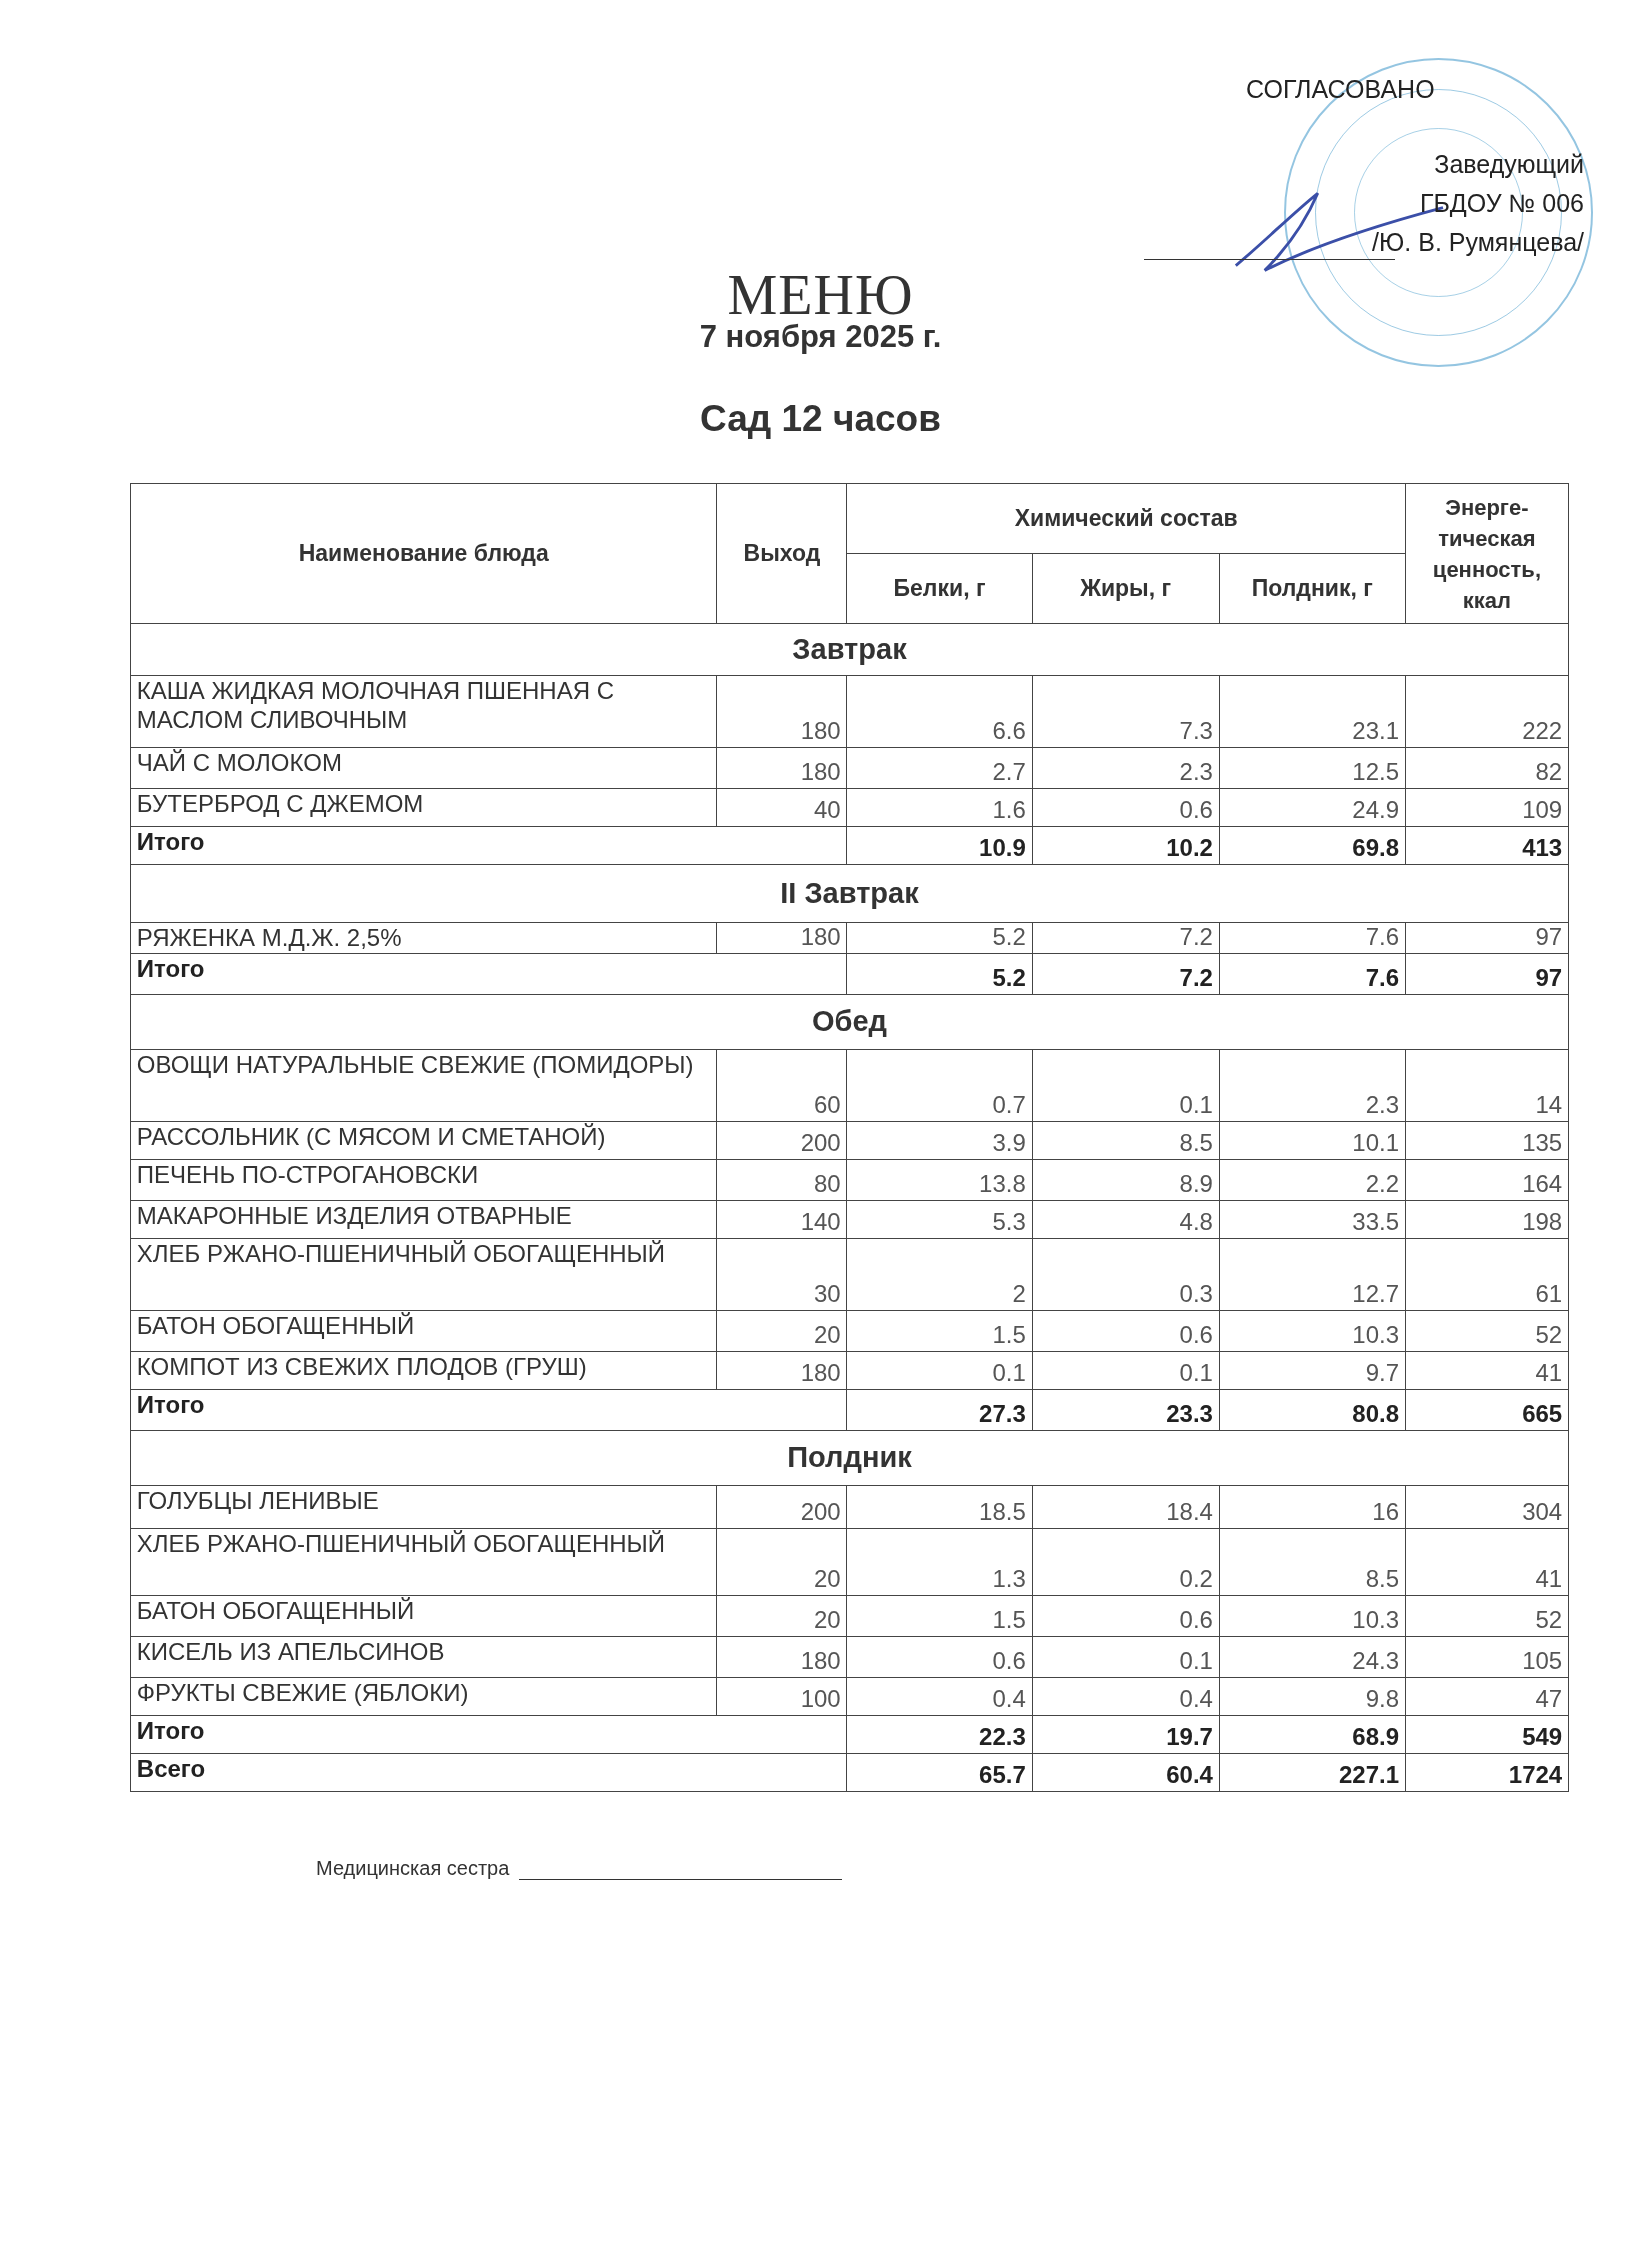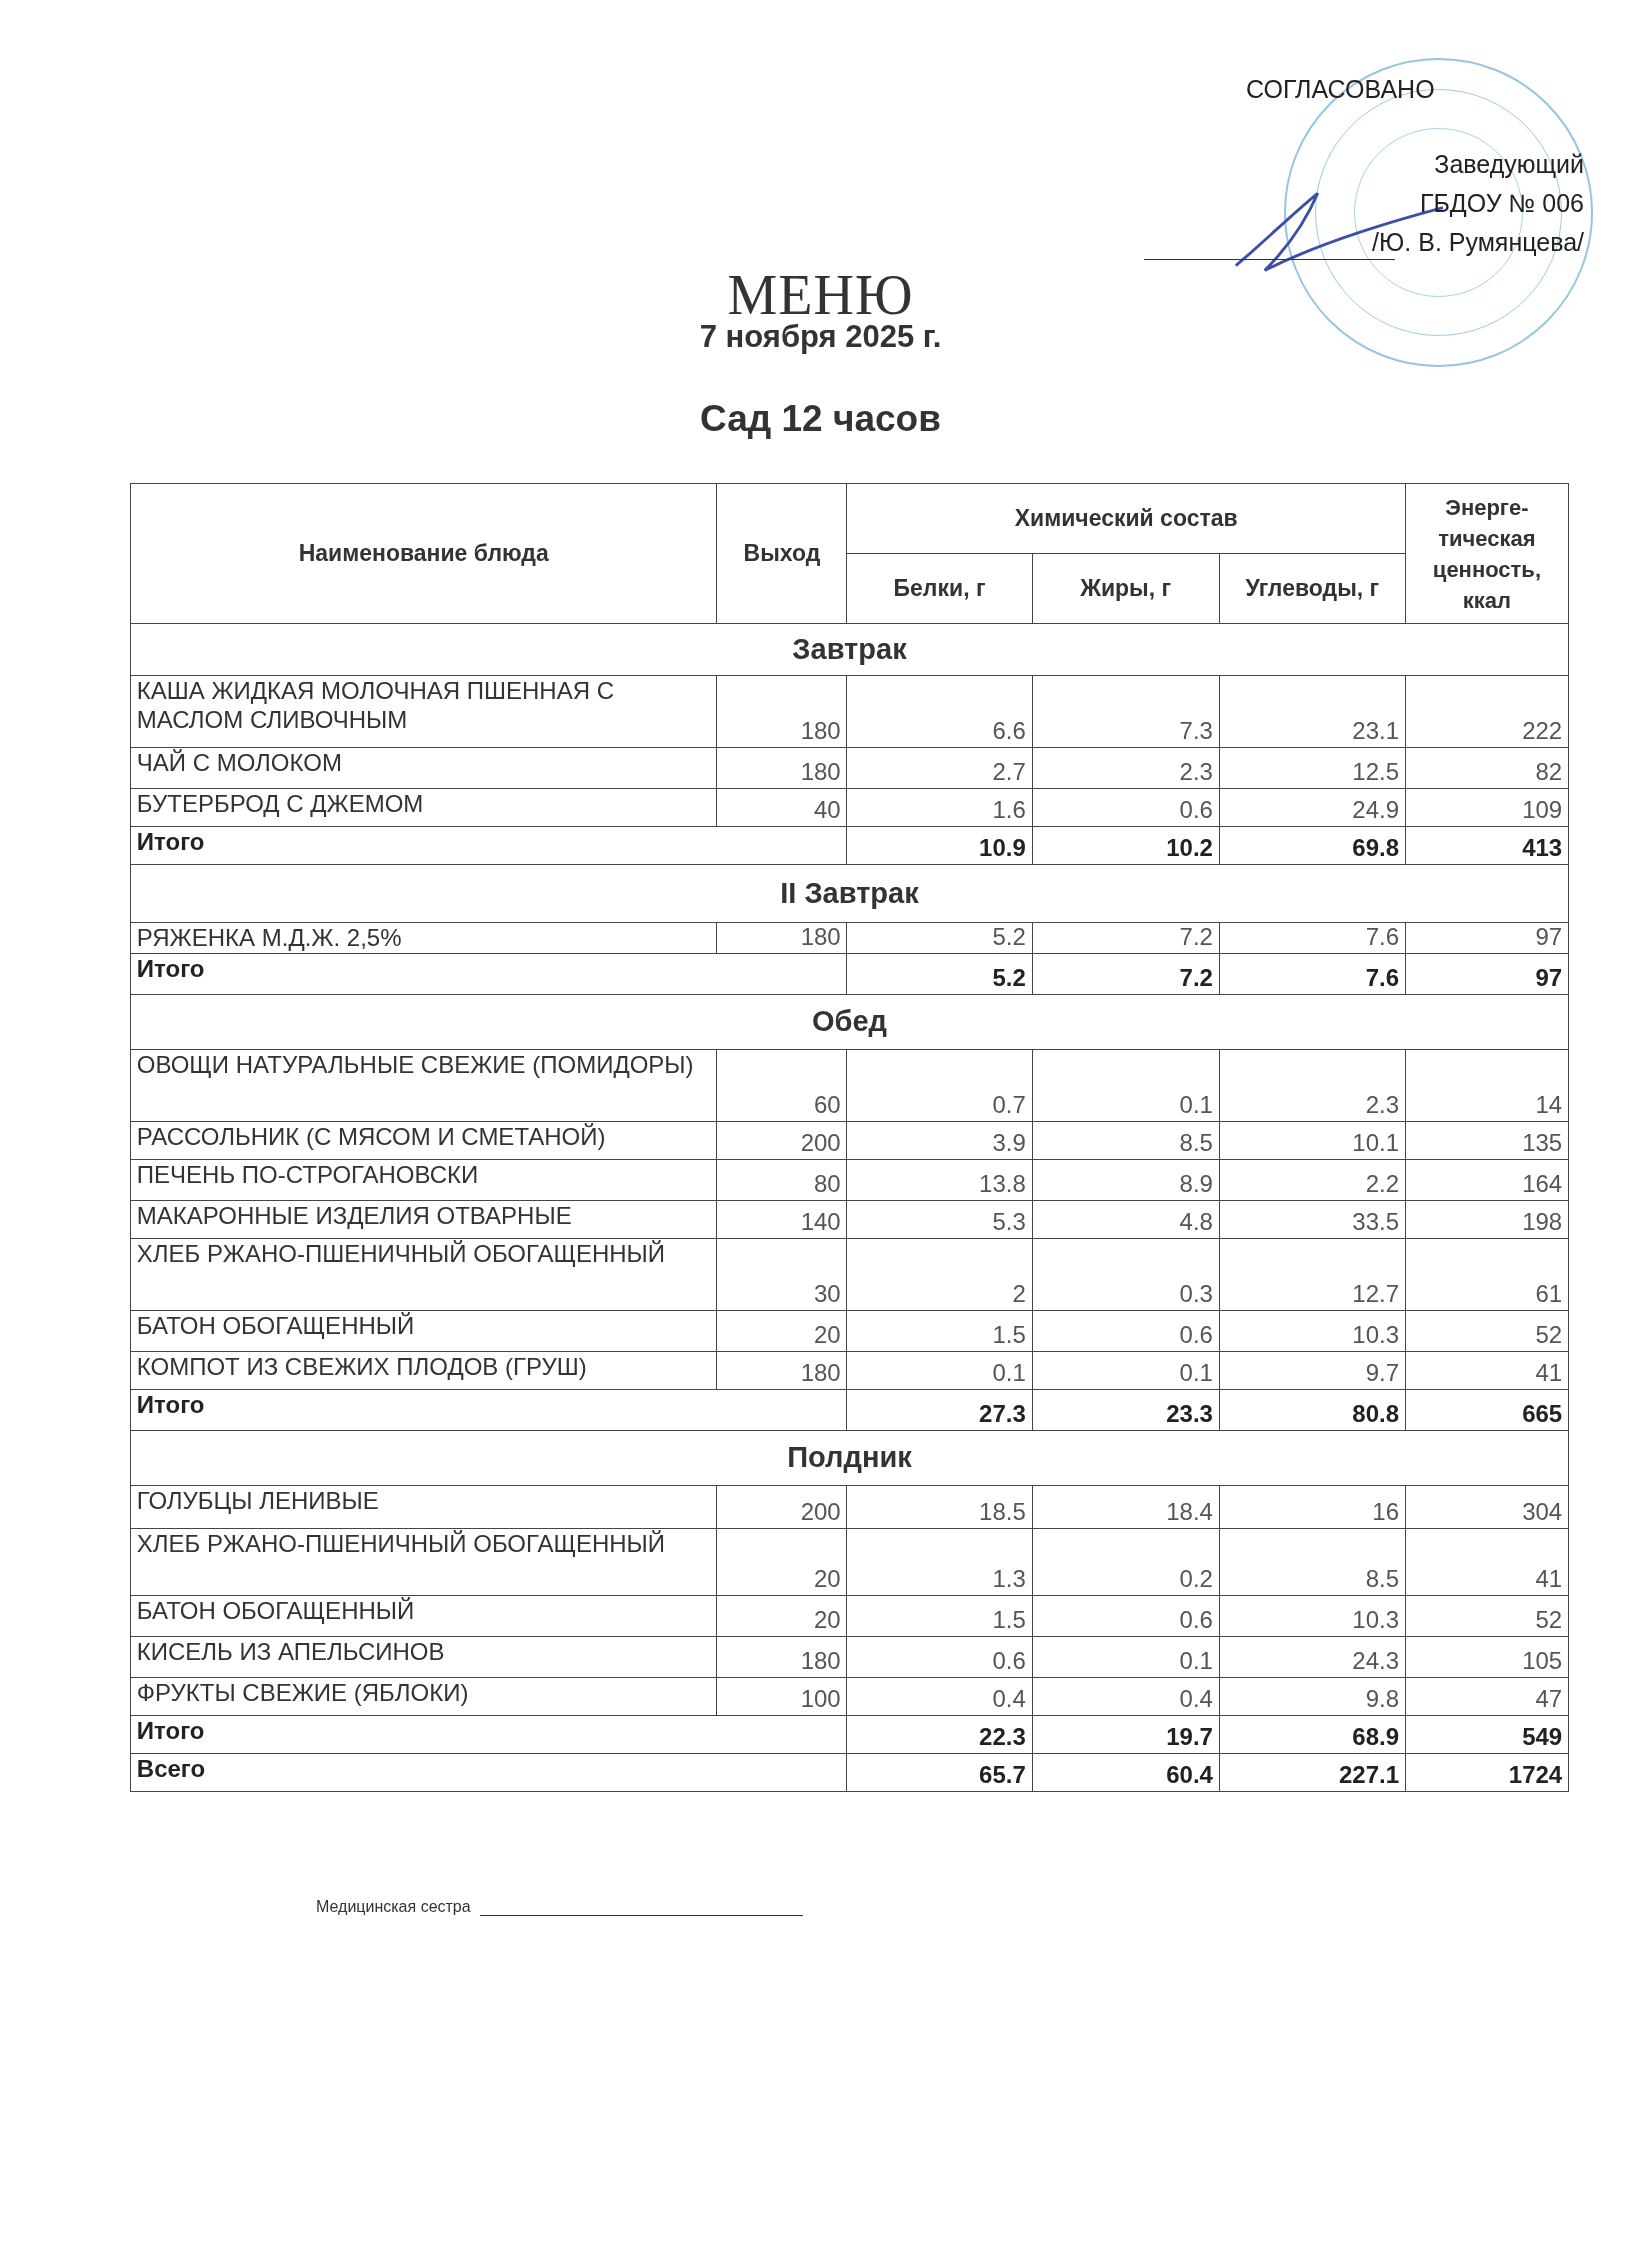--- a/index.html
+++ b/index.html
@@ -17,21 +17,21 @@
   .t-date { top:319px; font-size:31px; font-weight:bold; color:#333; }
   .t-sub { top:398px; font-size:37px; font-weight:bold; color:#333; }
   table { position:absolute; left:130px; top:483px; width:1439px; border-collapse:collapse; table-layout:fixed; font-size:24px; }
   td, th { border:1.9px solid #444; padding:0 5.8px; }
   th { font-weight:bold; font-size:23px; color:#333; text-align:center; }
   .num { text-align:right; color:#555; vertical-align:bottom; padding-bottom:1.9px; }
   .name { text-align:left; color:#333; line-height:29px; vertical-align:top; }
   .sec td { text-align:center; font-weight:bold; font-size:29px; color:#333; }
   .tot td { font-weight:bold; color:#222; }
   .tot .num { color:#222; }
-  .footer { position:absolute; left:316px; top:1854px; font-size:16px; color:#333;margin-top:36px; }
+  .footer { position:absolute; left:316px; top:1854px; font-size:20px; color:#333; }
   .footer .line { display:inline-block; width:323px; border-bottom:1.9px solid #333; margin-left:9.7px; vertical-align:bottom; height:25px; }
 </style>
 </head>
 <body>
 
 <div class="stamp"></div>
 <svg class="signature" viewBox="0 0 230 110">
   <path d="M10 95 C40 70, 70 40, 95 20 C80 55, 60 80, 40 100 C90 75, 150 55, 225 35" fill="none" stroke="#3b4fa8" stroke-width="3"></path>
 </svg>
 <div class="sigline"></div>
@@ -58,21 +58,21 @@
   <thead>
     <tr style="height:70px">
       <th rowspan="2">Наименование блюда</th>
       <th rowspan="2">Выход</th>
       <th colspan="3">Химический состав</th>
       <th rowspan="2" style="font-size:22px;line-height:31px">Энерге-тическая ценность, ккал</th>
     </tr>
     <tr style="height:70px">
       <th>Белки, г</th>
       <th>Жиры, г</th>
-      <th>Углеводы, г</th>
+      <th>Полдник, г</th>
     </tr>
   </thead>
   <tbody id="tbody">
       <tr class="sec" style="height: 52px;">
         <td colspan="6">Завтрак</td>
       </tr>
       <tr style="height: 72px;">
         <td class="name">КАША ЖИДКАЯ МОЛОЧНАЯ ПШЕННАЯ С МАСЛОМ СЛИВОЧНЫМ</td>
         <td class="num">180</td>
         <td class="num">6.6</td>

